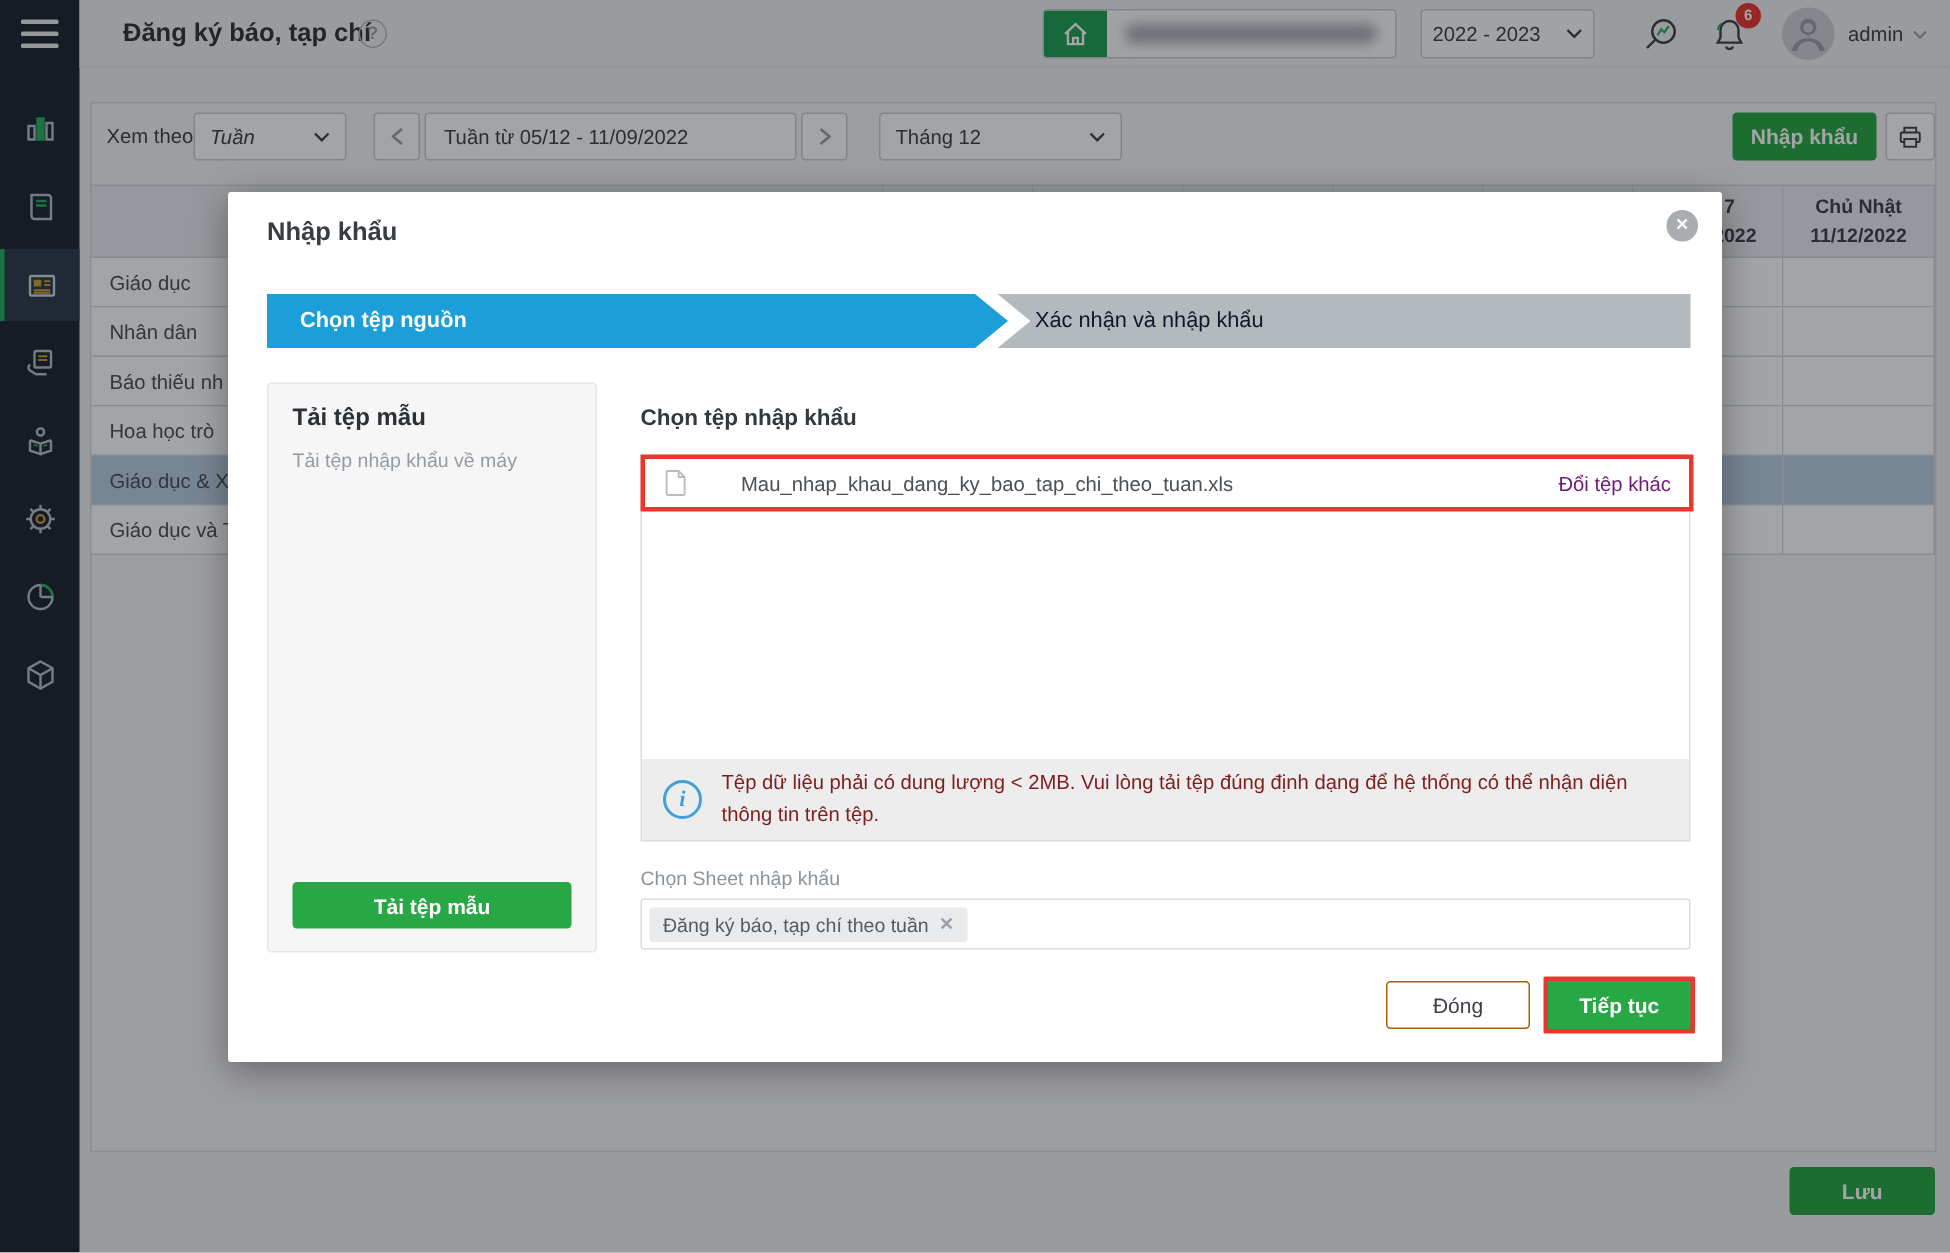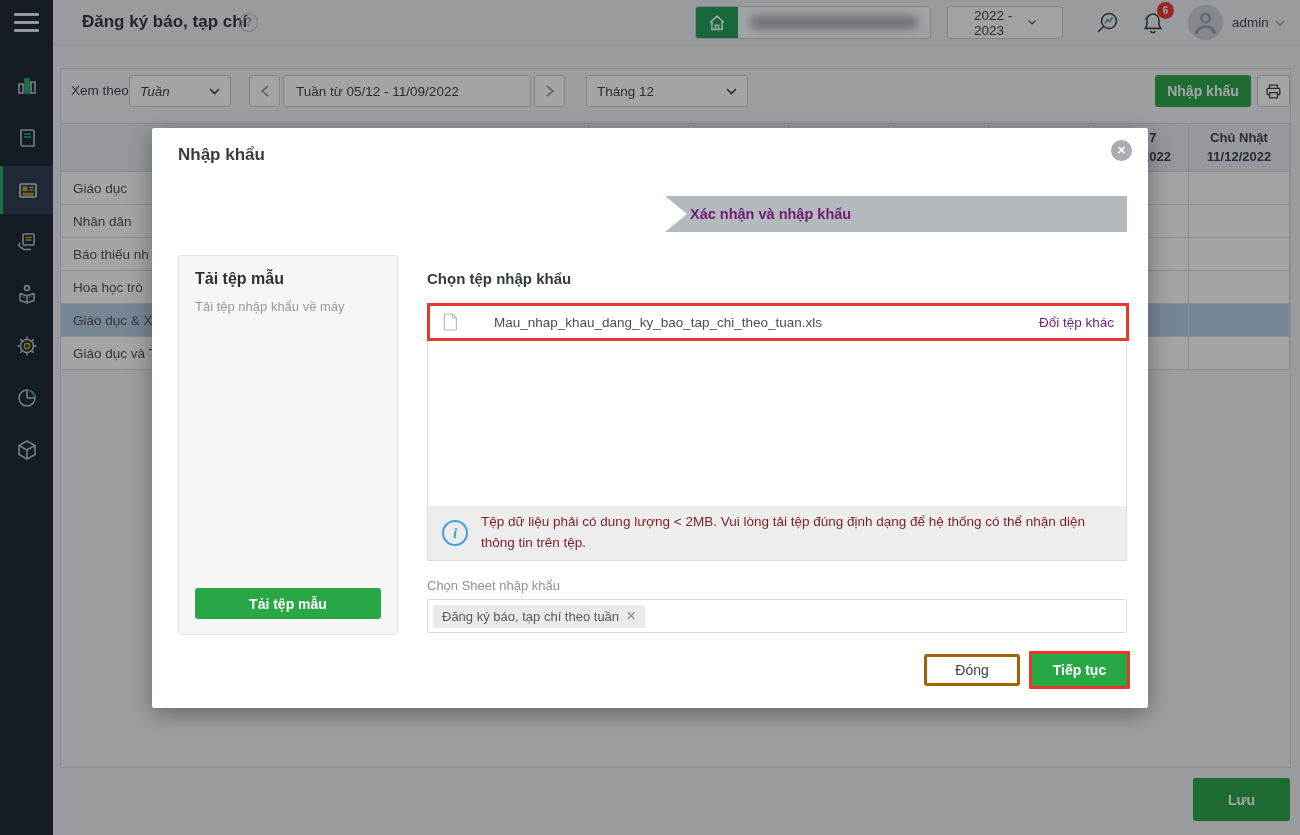--- a/index.html
+++ b/index.html
@@ -13,21 +13,21 @@
   .side-item { position:absolute; left:0; width:53px; height:48px; display:flex; align-items:center; justify-content:center; cursor:pointer; }
   .side-item.active { background:#2a3a4b; border-left:3px solid #27ae60; }
 
   
   .topbar { position:absolute; left:53px; top:0; width:1247px; height:45px; background:#f0f1f2; border-bottom:1px solid #dfe2e4; z-index:10; }
   .page-title { position:absolute; left:15px; top:12px; font-size:17px; font-weight:700; color:#2f3439;margin-left:14px; }
   .help-circle { position:absolute; left:186px; top:13px; width:19px; height:19px; border:1.5px solid #b6bcc2; border-radius:50%; color:#9aa0a6; font-size:12px; font-weight:700; text-align:center; line-height:17px; }
   .school-box { position:absolute; left:642px; top:6px; width:236px; height:33px; background:#fbfcfc; border:1px solid #c9cdd1; border-radius:3px; display:flex; align-items:center; overflow:hidden; }
   .home-btn { width:42px; height:100%; background:#1e9e53; display:flex; align-items:center; justify-content:center; flex:0 0 auto; }
   .blurred-name { margin-left:12px; width:168px; height:13px; background:#a9adb2; border-radius:6px; filter:blur(4px); }
-  .year-select { position:absolute; left:894px; top:6px; width:116px; height:33px; background:#fbfcfc; border:1px solid #c9cdd1; border-radius:3px; display:flex; align-items:center; justify-content:space-between; padding:0 26px; font-size:13.5px; color:#3c4247; cursor:pointer; }
+  .year-select { position:absolute; left:894px; top:6px; width:116px; height:33px; background:#fbfcfc; border:1px solid #c9cdd1; border-radius:3px; display:flex; align-items:center; justify-content:space-between; padding:0 7px; font-size:13.5px; color:#3c4247; cursor:pointer; }
   .icon-btn { position:absolute; top:9px; width:28px; height:28px; cursor:pointer; }
   .bell-badge { position:absolute; left:1104px; top:2px; min-width:17px; height:17px; background:#e8382d; border-radius:9px; color:#fff; font-size:10px; font-weight:700; text-align:center; line-height:17px; padding:0 4px; z-index:2; }
   .avatar { position:absolute; left:1135px; top:5px; width:35px; height:35px; border-radius:50%; background:#cdd2d6; overflow:hidden; cursor:pointer; }
   .admin-label { position:absolute; left:1179px; top:15px; font-size:13.5px; color:#3c4247; cursor:pointer; }
   .admin-caret { position:absolute; left:1222px; top:20px; }
 
   
   .panel { position:absolute; left:60px; top:68px; width:1231px; height:700px; background:#f5f6f7; border:1px solid #d8dbde; z-index:5; }
   .tb-label { position:absolute; left:10px; top:14px; font-size:13.5px; color:#3c4247; }
   .select-box { position:absolute; height:32px; background:#fff; border:1px solid #c9cdd1; border-radius:3px; display:flex; align-items:center; justify-content:space-between; padding:0 10px; font-size:13.5px; color:#3c4247; cursor:pointer; }
@@ -42,56 +42,56 @@
   .tr { display:flex; }
   .td, .th { border-right:1px solid #d4d8db; border-bottom:1px solid #d4d8db; background:#fff; }
   .th { background:#e9ecef; display:flex; flex-direction:column; align-items:center; justify-content:center; height:48px; font-size:13px; font-weight:700; color:#3c4247; line-height:1.45; }
   .th.name-col, .td.name-col { width:528px; }
   .day { width:100px; }
   .day.last { width:101px; }
   .td { height:33px; display:flex; align-items:center; font-size:13.5px; color:#4a5056; }
   .td.name-col { padding-left:12px; }
   .tr.sel .td { background:#b9cfe2; }
 
-  .save-btn { position:absolute; left:1193px; top:778px; width:97px; height:43px; z-index:6; }
+  .save-btn { position:absolute; left:1193px; top:778px; width:97px; height:32px; z-index:6; }
 
   
   .overlay { position:absolute; left:0; top:0; width:1300px; height:835px; background:rgba(13,17,22,0.38); z-index:40; }
   .modal { position:absolute; left:152px; top:128px; width:996px; height:580px; background:#fff; border-radius:2px; box-shadow:0 6px 24px rgba(0,0,0,0.35); z-index:50; }
   .modal-title { position:absolute; left:26px; top:17px; font-size:17px; font-weight:600; color:#383d42; }
   .modal-close { position:absolute; right:16px; top:12px; width:21px; height:21px; border-radius:50%; background:#a9adb2; color:#fff; font-size:11px; font-weight:700; text-align:center; line-height:21px; cursor:pointer; }
 
   .wizard { position:absolute; left:26px; top:68px; width:949px; height:36px; background:#b4b9bd; }
   .wz-white { position:absolute; left:0; top:0; width:509px; height:36px; background:#fff;
      clip-path:polygon(0 0, calc(100% - 22px) 0, 100% 50%, calc(100% - 22px) 100%, 0 100%); }
   .wz-blue { position:absolute; left:0; top:0; width:494px; height:36px; background:#1c9ed9; color:#fff;
      clip-path:polygon(0 0, calc(100% - 22px) 0, 100% 50%, calc(100% - 22px) 100%, 0 100%);
      font-size:14.5px; font-weight:700; line-height:36px; padding-left:22px; }
-  .wz-gray-label { position:absolute; left:512px; top:0; height:36px; line-height:36px; color:#701a75; font-size:14.5px; font-weight:700; }
+  .wz-gray-label { position:absolute; left:512px; top:0; height:36px; line-height:36px; color:#0f172a; font-size:14.5px; font-weight:400; }
 
   .tpl-card { position:absolute; left:26px; top:127px; width:220px; height:380px; background:#f6f6f6; border:1px solid #e4e6e8; border-radius:3px; }
   .tpl-title { position:absolute; left:16px; top:14px; font-size:16px; font-weight:700; color:#2d3135; }
   .tpl-sub { position:absolute; left:16px; top:43px; font-size:13px; color:#959ba1; }
   .tpl-btn { position:absolute; left:16px; bottom:15px; width:186px; height:31px; }
 
   .file-heading { position:absolute; left:275px; top:142px; font-size:15px; font-weight:700; color:#34393e; }
   .file-container { position:absolute; left:275px; top:175px; width:700px; height:258px; background:#fff; border:1px solid #dadde0; }
   .file-row { position:absolute; left:-1px; top:-1px; width:702px; height:38px; border:3px solid #e8382d; background:#fff; display:flex; align-items:center; padding:0 12px;gap:27px; }
   .file-name { margin-left:9px; font-size:13.5px; color:#4a4f54; }
   .change-link { margin-left:auto; font-size:13.5px; color:#701a75; cursor:pointer; }
   .info-strip { position:absolute; left:0; bottom:0; width:698px; height:54px; background:#ededee; display:flex; align-items:center; padding:0 14px; }
   .info-icon { width:26px; height:26px; border:2px solid #41a0dc; border-radius:50%; color:#41a0dc; font-size:15px; font-weight:700; font-family:"Liberation Serif", serif; font-style:italic; text-align:center; line-height:22px; flex:0 0 auto; }
   .info-text { margin-left:13px; font-size:13.5px; color:#7f1d1d; line-height:1.55; width:648px; }
 
   .sheet-label { position:absolute; left:275px; top:450px; font-size:13px; color:#8d939a; }
   .sheet-input { position:absolute; left:275px; top:471px; width:700px; height:34px; background:#fff; border:1px solid #d9dcdf; border-radius:2px; display:flex; align-items:center; padding:0 5px; }
   .sheet-tag { background:#e9eaeb; border-radius:2px; font-size:13px; color:#545a60; padding:4px 9px; display:flex; align-items:center; gap:7px; }
   .tag-x { color:#9aa0a6; font-weight:700; font-size:12px; cursor:pointer; }
 
-  .btn-close { position:absolute; left:772px; top:526px; width:96px; height:32px; background:#fff; border:3px solid #a16207; border-radius:3px; font-size:14px; color:#3c4146; font-family:inherit; cursor:pointer; }
+  .btn-close { position:absolute; left:772px; top:526px; width:96px; height:32px; background:#fff; border:1px solid #a16207; border-radius:3px; font-size:14px; color:#3c4146; font-family:inherit; cursor:pointer; }
   .btn-continue { position:absolute; left:877px; top:523px; width:101px; height:38px; border:3px solid #e8382d; border-radius:1px; background:#28a745; color:#fff; font-size:14px; font-weight:700; font-family:inherit; cursor:pointer; }
 
   svg { display:block; }
 </style>
 </head>
 <body>
 
 <div id="app">
 
   <div class="sidebar">
@@ -347,20 +347,21 @@
   <button class="btn-green save-btn">Lưu</button>
 
   <div class="overlay"></div>
 
   <div class="modal">
     <div class="modal-title">Nhập khẩu</div>
     <div class="modal-close">✕</div>
 
     <div class="wizard">
       <div class="wz-white"></div>
+      <div class="wz-blue">Chọn tệp nguồn</div>
       <div class="wz-gray-label">Xác nhận và nhập khẩu</div>
     </div>
 
     <div class="tpl-card">
       <div class="tpl-title">Tải tệp mẫu</div>
       <div class="tpl-sub">Tải tệp nhập khẩu về máy</div>
       <button class="btn-green tpl-btn">Tải tệp mẫu</button>
     </div>
 
     <div class="file-heading">Chọn tệp nhập khẩu</div>

